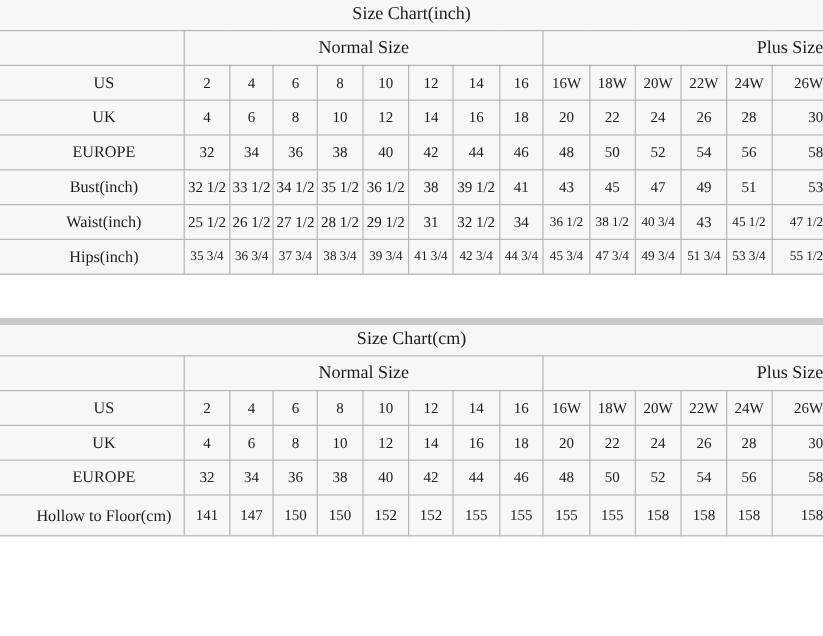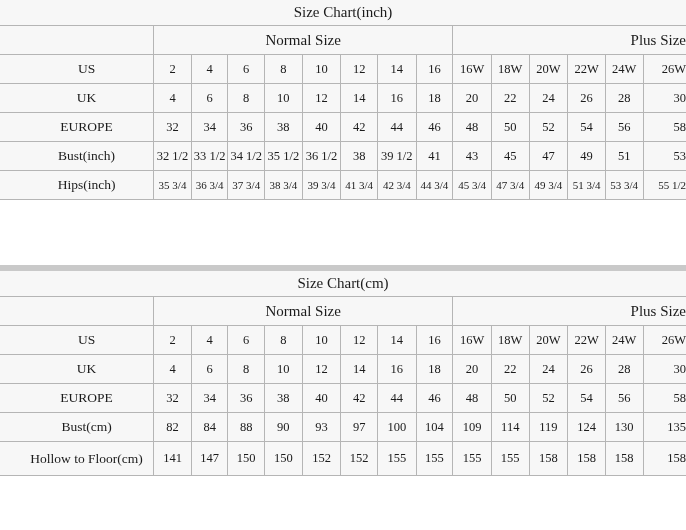--- a/index.html
+++ b/index.html
@@ -166,20 +166,37 @@
       <td>39 1/2</td>
       <td>41</td>
       <td>43</td>
       <td>45</td>
       <td>47</td>
       <td>49</td>
       <td>51</td>
       <td class="lastcol">53</td>
     </tr>
     <tr>
+      <td class="rowlabel">Waist(inch)</td>
+      <td>25 1/2</td>
+      <td>26 1/2</td>
+      <td>27 1/2</td>
+      <td>28 1/2</td>
+      <td>29 1/2</td>
+      <td>31</td>
+      <td>32 1/2</td>
+      <td>34</td>
+      <td class="small">36 1/2</td>
+      <td class="small">38 1/2</td>
+      <td class="small">40 3/4</td>
+      <td>43</td>
+      <td class="small">45 1/2</td>
+      <td class="lastcol small">47 1/2</td>
+    </tr>
+    <tr>
       <td class="rowlabel">Hips(inch)</td>
       <td class="small">35 3/4</td>
       <td class="small">36 3/4</td>
       <td class="small">37 3/4</td>
       <td class="small">38 3/4</td>
       <td class="small">39 3/4</td>
       <td class="small">41 3/4</td>
       <td class="small">42 3/4</td>
       <td class="small">44 3/4</td>
       <td class="small">45 3/4</td>
@@ -268,37 +285,20 @@
       <td>44</td>
       <td>46</td>
       <td>48</td>
       <td>50</td>
       <td>52</td>
       <td>54</td>
       <td>56</td>
       <td class="lastcol">58</td>
     </tr>
     <tr>
-      <td class="rowlabel">Bust(cm)</td>
-      <td>82</td>
-      <td>84</td>
-      <td>88</td>
-      <td>90</td>
-      <td>93</td>
-      <td>97</td>
-      <td>100</td>
-      <td>104</td>
-      <td>109</td>
-      <td>114</td>
-      <td>119</td>
-      <td>124</td>
-      <td>130</td>
-      <td class="lastcol">135</td>
-    </tr>
-    <tr>
       <td class="rowlabel tall">Hollow to Floor(cm)</td>
       <td class="tall">141</td>
       <td class="tall">147</td>
       <td class="tall">150</td>
       <td class="tall">150</td>
       <td class="tall">152</td>
       <td class="tall">152</td>
       <td class="tall">155</td>
       <td class="tall">155</td>
       <td class="tall">155</td>

